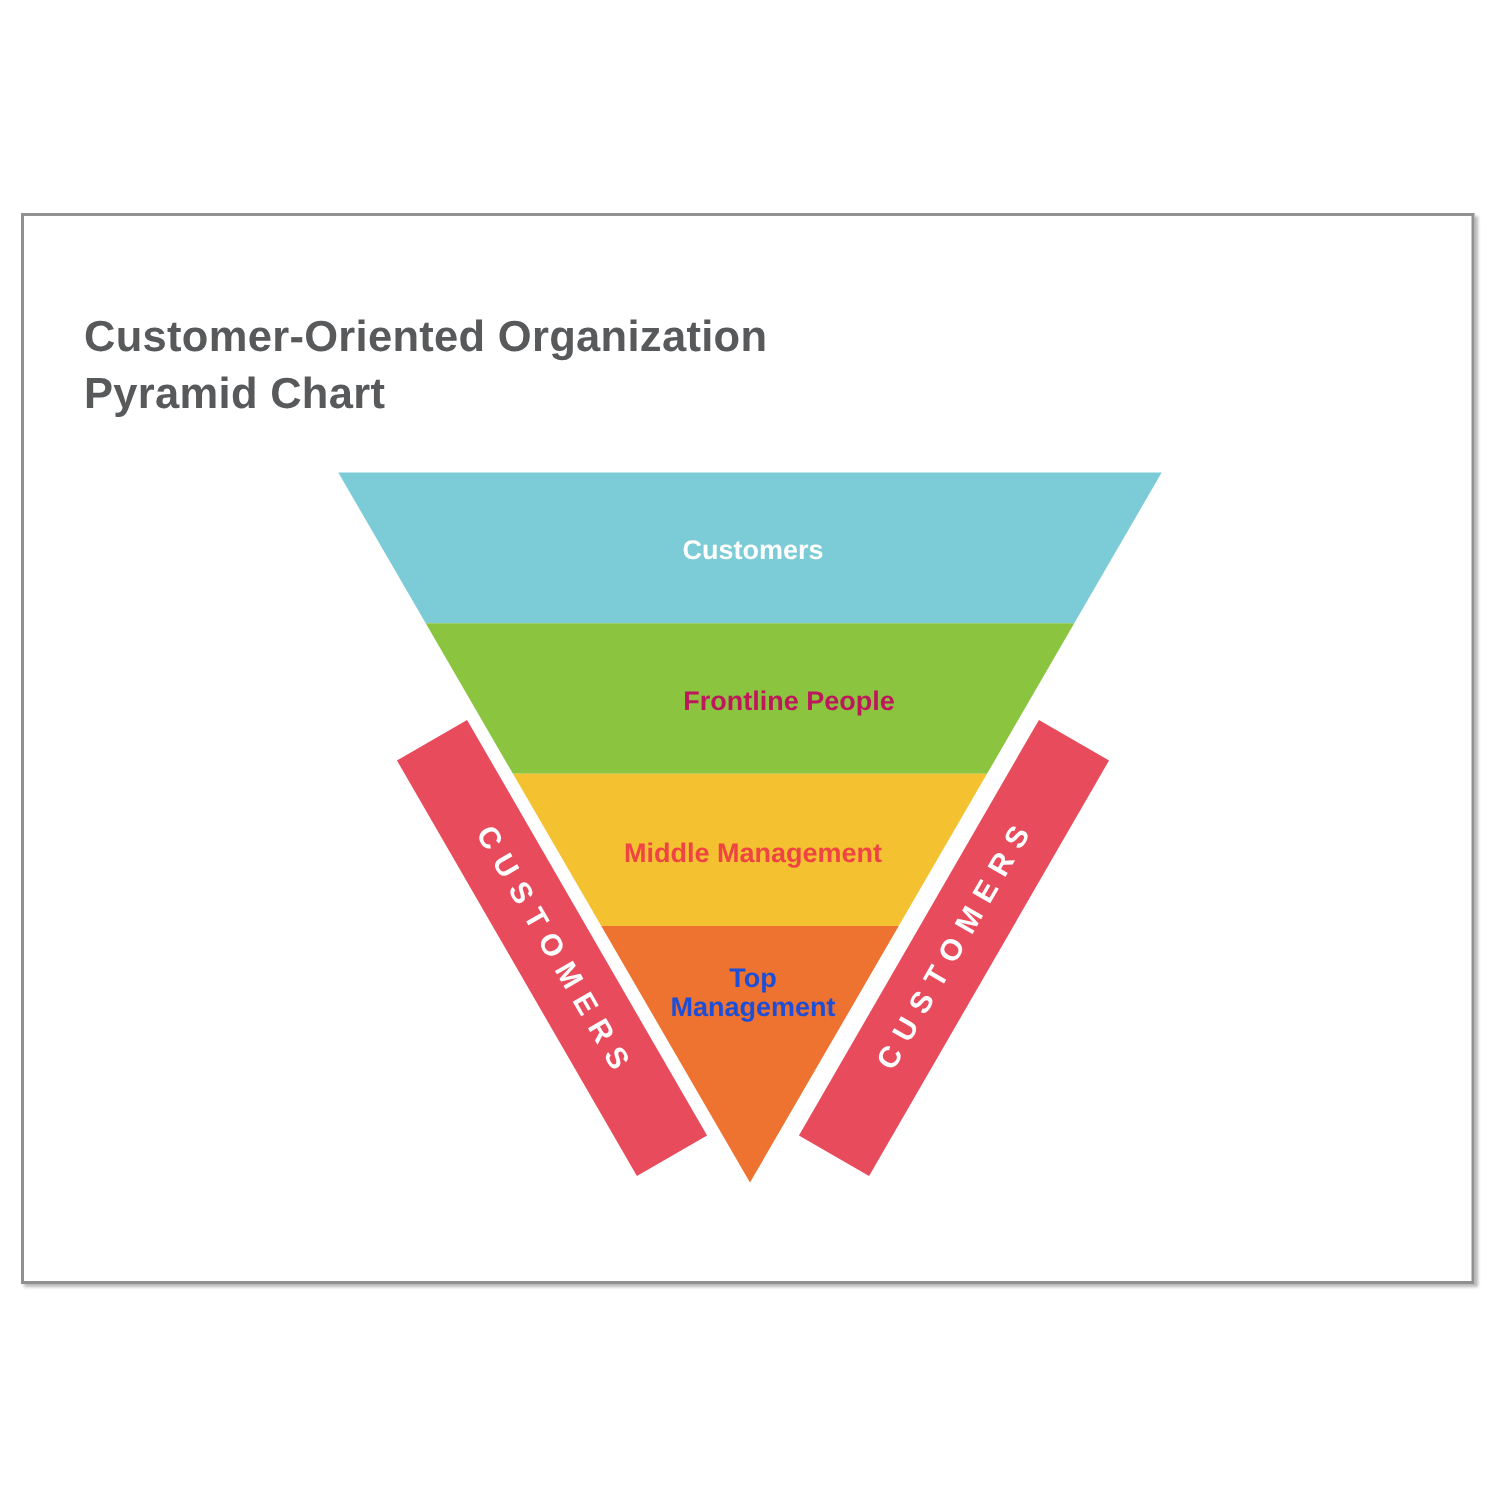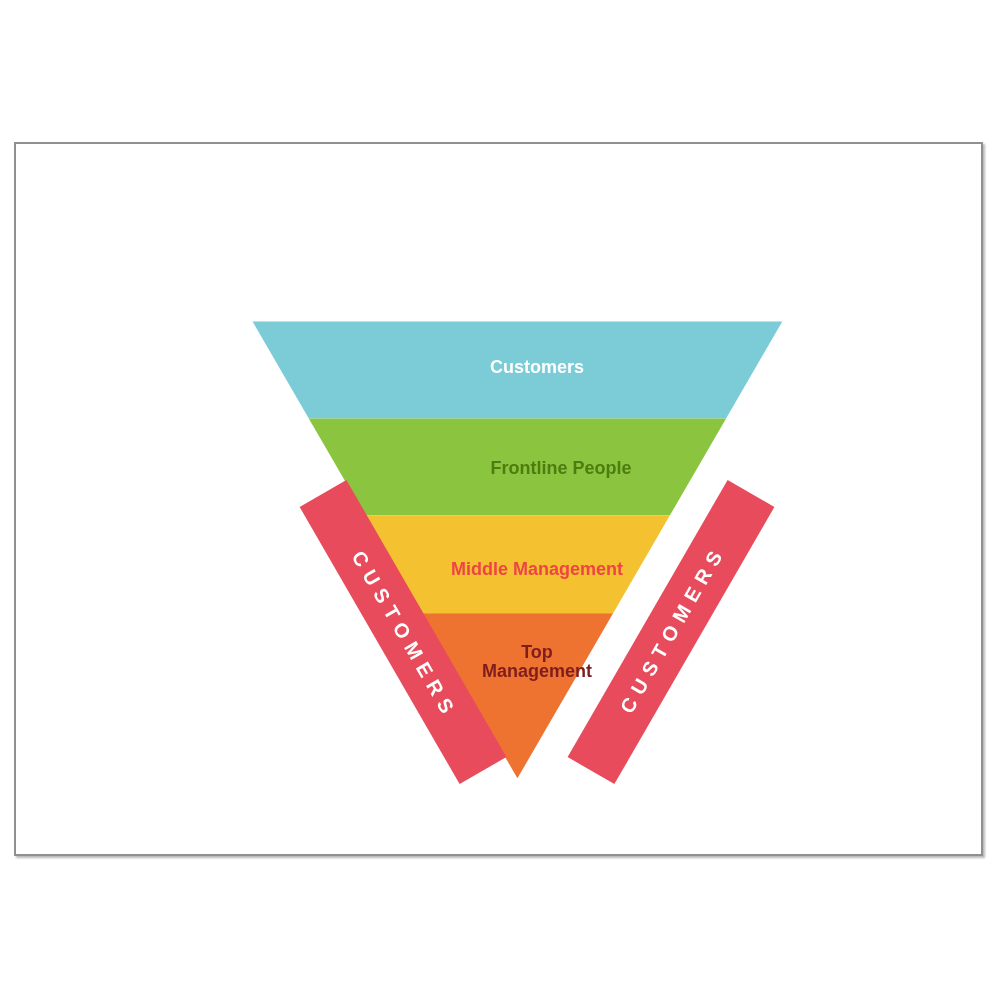--- a/index.html
+++ b/index.html
@@ -24,21 +24,21 @@
     left: 40px; top: 62px;
     width: 530px;
     font-size: 29px;
     font-weight: bold;
     line-height: 38px;
     letter-spacing: 0.2px;
     color: #58595b;
   }
   .chart-area {
     position: absolute;
-    left: 0; top: 0; right: 0; bottom: 0; margin-left: 35px;
+    left: 0; top: 0; right: 0; bottom: 0;
   }
   .pyramid-svg {
     position: absolute;
     left: 0; top: 0;
     width: 100%; height: 100%;
   }
   .band-label {
     position: absolute;
     transform: translate(-50%, -50%);
     font-weight: bold;
@@ -64,35 +64,36 @@
     text-indent: 7px;
   }
   .banner.left  { left: 192px; top: 461px; transform: rotate(60deg); }
   .banner.right { left: 460px; top: 461px; transform: rotate(-60deg); }
 </style>
 </head>
 <body>
 
 <div class="slide-frame" style="border-color: rgb(143, 144, 146);">
 
+  <div class="slide-title" style="color: rgb(88, 89, 91);">Customer-Oriented Organization Pyramid Chart</div>
 
   <div class="chart-area">
 
     <svg class="pyramid-svg" id="pyramid-svg" viewBox="0 0 969 714">
         <polygon points="210.0,172.0 762.0,172.0 703.4,273.0 268.6,273.0" fill="#7bccd6"></polygon>
         <polygon points="268.6,273.0 703.4,273.0 644.9,374.0 327.1,374.0" fill="#8bc540"></polygon>
         <polygon points="327.1,374.0 644.9,374.0 585.7,476.0 386.3,476.0" fill="#f4c231"></polygon>
         <polygon points="386.3,476.0 585.7,476.0 486.0,648.0 486.0,648.0" fill="#ee7230"></polygon>
       </svg>
 
     <div id="band-labels">
         <div class="band-label" style="left: 486px; top: 222.5px; color: rgb(255, 255, 255);">Customers</div>
-        <div class="band-label" style="left: 486px; top: 323.5px; color: #4d7c0f; padding-left: 48px;">Frontline People</div>
+        <div class="band-label" style="left: 486px; top: 323.5px; color: #be185d; padding-left: 48px;">Frontline People</div>
         <div class="band-label" style="left: 486px; top: 425px; color: #ef4444;">Middle Management</div>
-        <div class="band-label wrap" style="left: 486px; top: 518px; color: #7f1d1d;">Top Management</div>
+        <div class="band-label wrap" style="left: 486px; top: 518px; color: #1d4ed8;">Top Management</div>
       </div>
 
     <div class="banner left" style="background: rgb(232, 75, 92); color: rgb(255, 255, 255);">
       <span>CUSTOMERS</span>
     </div>
 
     <div class="banner right" style="background: rgb(232, 75, 92); color: rgb(255, 255, 255);">
       <span>CUSTOMERS</span>
     </div>
 

